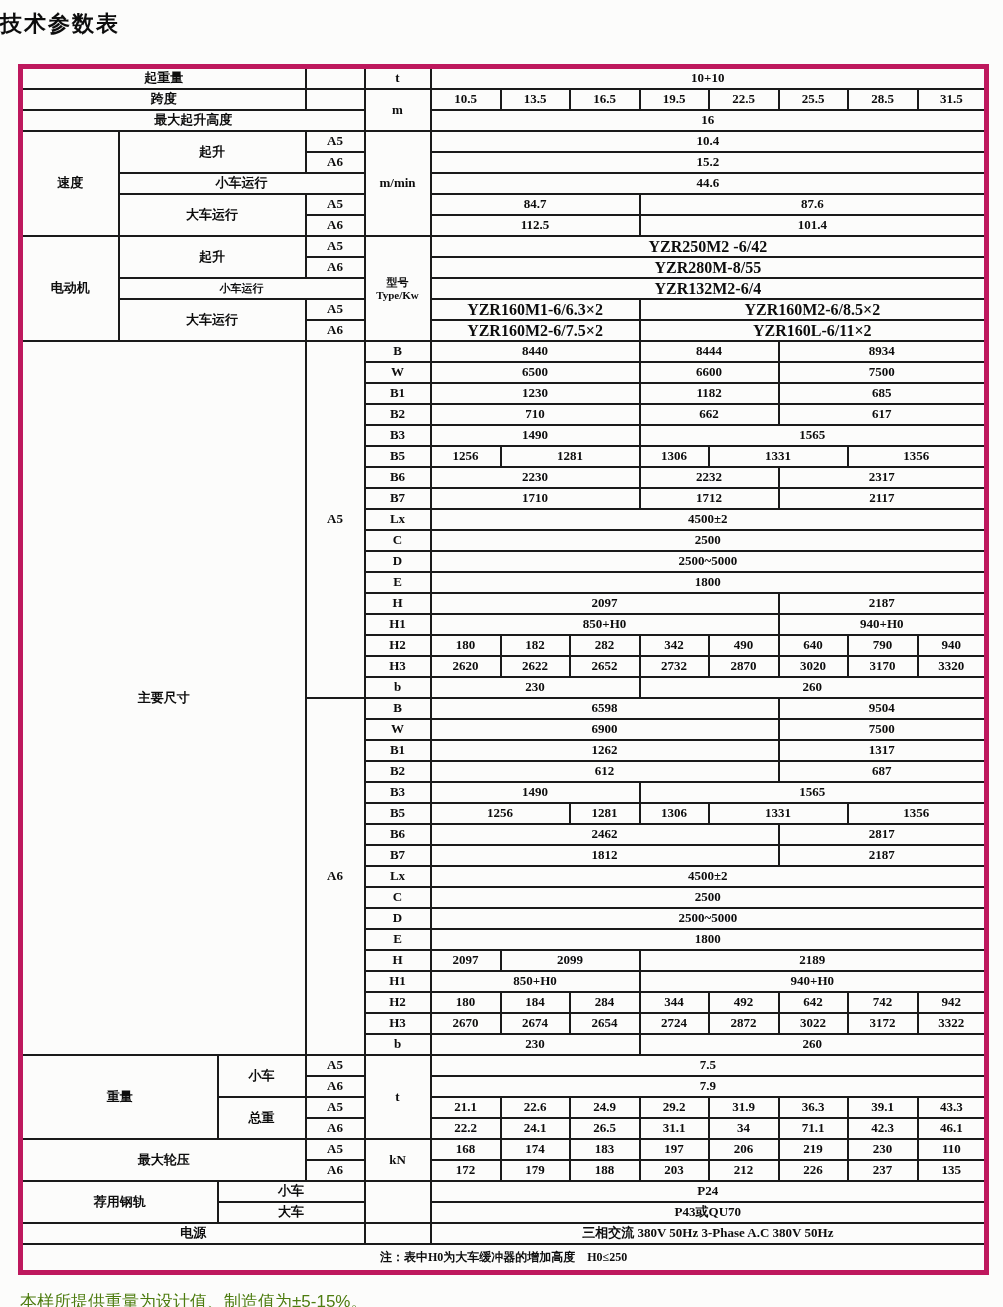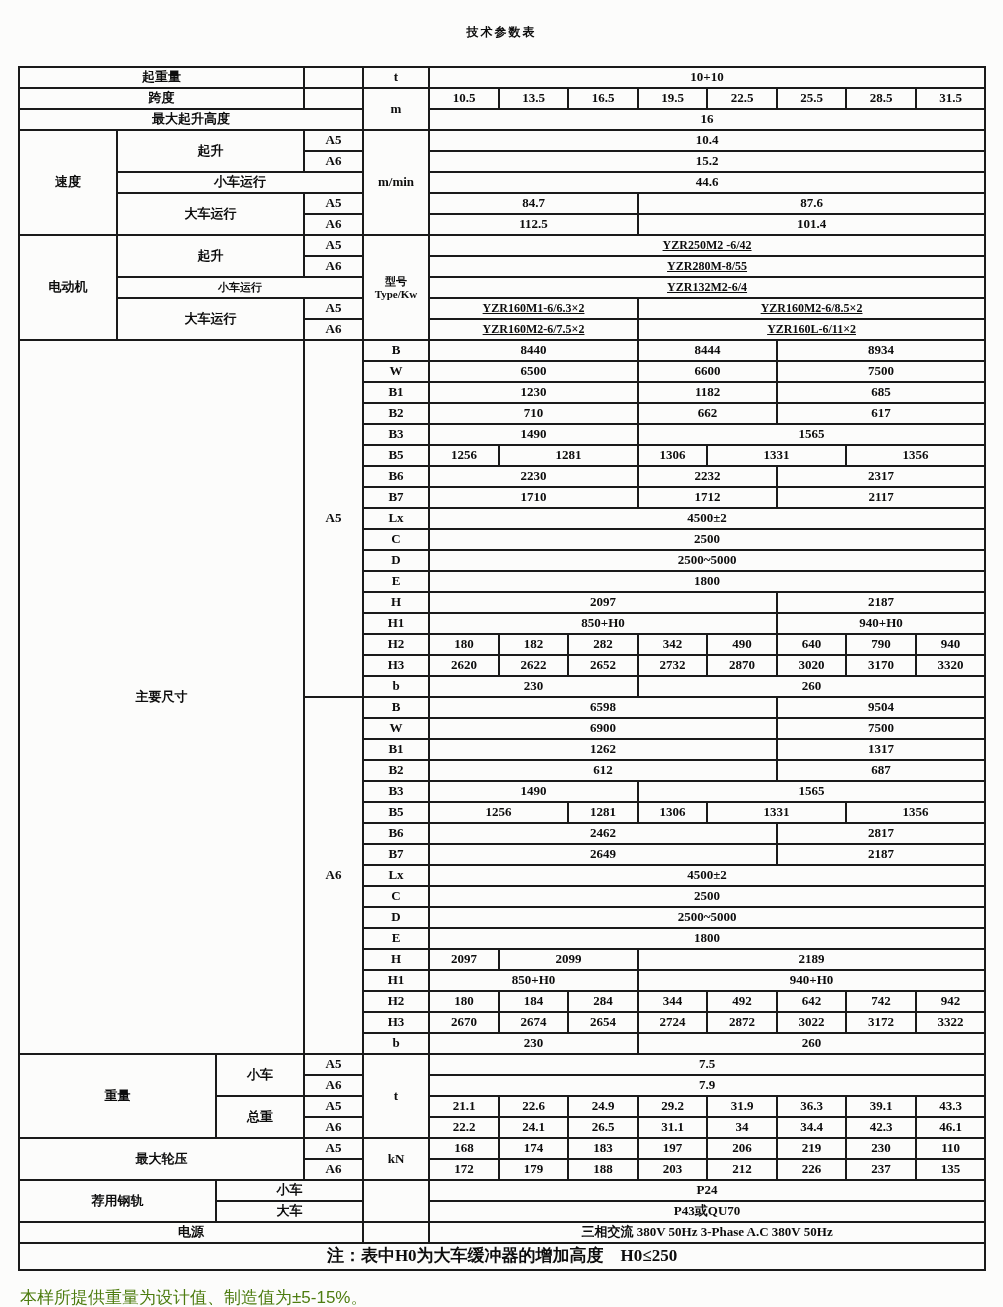--- a/index.html
+++ b/index.html
@@ -4,52 +4,51 @@
 <style>
   html,body{margin:0;padding:0;}
   body{
     width:1003px;height:1307px;
     background:#fcfcfb;
     font-family:"Liberation Serif","DejaVu Serif",serif;
     color:#0d0d0d;
     overflow:hidden;
   }
   .title{
-    text-align:center;
-    font-size:12px;
+    font-size:22px;
     font-weight:bold;
-    padding-top:24px;
+    padding-top:9px;
     letter-spacing:2px;
     font-family:"Liberation Sans","DejaVu Sans",sans-serif;
   }
   table.spec{
     border-collapse:collapse;
     table-layout:fixed;
     width:966px;
     margin:25px 0 0 18px;
-    border:2px solid #be185d;
+    border:5px solid #be185d;
     padding-left:45px;
   }
   td{
     border:2px solid #1a1a1a;
     text-align:center;
     vertical-align:middle;
     font-weight:bold;
     font-size:13px;
     height:19px;
     padding:0;
     line-height:1.08;
     overflow:hidden;
     white-space:nowrap;
   }
   td.sm{font-size:11px;}
-  td.model{font-size:12px;text-decoration:underline;}
+  td.model{font-size:16px;}
   td.unitcell{font-family:"Liberation Serif","DejaVu Serif",serif;}
   .model-stack div{font-size:11px;line-height:1.15;}
-  tr.note-row td{height:25px;font-size:17px;margin-top:36px;}
+  tr.note-row td{height:25px;font-size:12px;margin-top:36px;}
   .footnote{
     margin:15px 0 0 20px;
     font-family:"Liberation Sans","DejaVu Sans",sans-serif;
     font-size:17px;
     font-weight:normal;
     color:#4d7c0f;
   }
 </style>
 </head>
 <body>
@@ -294,21 +293,21 @@
         <td colspan="2">1331</td>
         <td colspan="2">1356</td>
       </tr>
 <tr>
         <td>B6</td>
         <td colspan="5">2462</td>
         <td colspan="3">2817</td>
       </tr>
 <tr>
         <td>B7</td>
-        <td colspan="5">2649</td>
+        <td colspan="5">1812</td>
         <td colspan="3">2187</td>
       </tr>
 <tr>
         <td>Lx</td>
         <td colspan="8">4500±2</td>
       </tr>
 <tr>
         <td>C</td>
         <td colspan="8">2500</td>
       </tr>
@@ -382,21 +381,21 @@
         <td>39.1</td>
         <td>43.3</td>
       </tr>
 <tr>
         <td>A6</td>
         <td>22.2</td>
         <td>24.1</td>
         <td>26.5</td>
         <td>31.1</td>
         <td>34</td>
-        <td>34.4</td>
+        <td>71.1</td>
         <td>42.3</td>
         <td>46.1</td>
       </tr>
 
 <tr>
         <td colspan="3" rowspan="2">最大轮压</td>
         <td>A5</td>
         <td class="unitcell" rowspan="2">kN</td>
         <td>168</td>
         <td>174</td>

